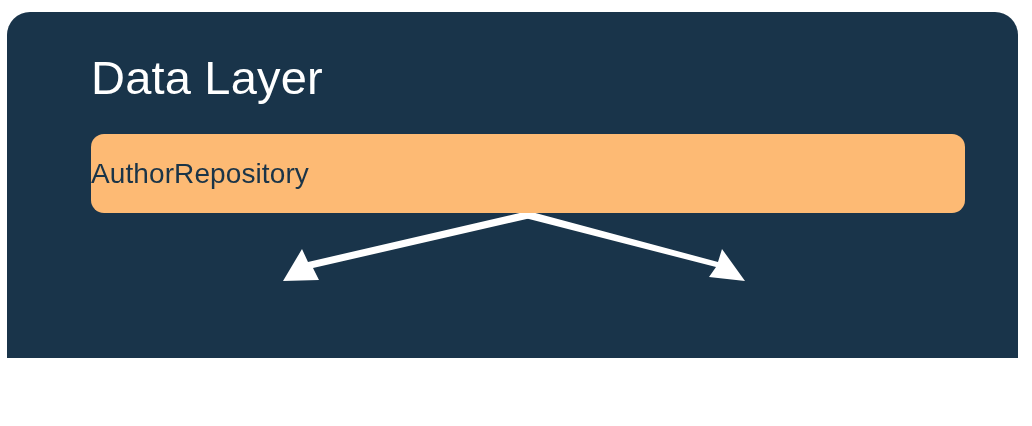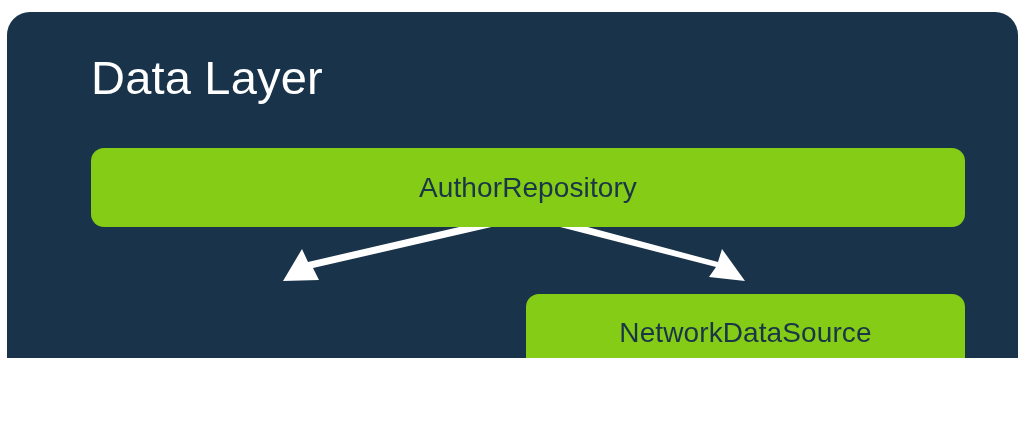--- a/index.html
+++ b/index.html
@@ -34,27 +34,26 @@
     top: 38px;
     font-size: 47px;
     line-height: 56px;
     color: #ffffff;
     letter-spacing: 0.2px;
     font-weight: 400;
     white-space: nowrap;
   }
   .node-box {
     position: absolute;
-    background: #84cc16;
+    background: #fdba74;
     border-radius: 13px;
     display: flex;
     align-items: center;
-    justify-content: center;
+    justify-content: flex-start;
     box-sizing: border-box;
-    margin-top: 14px;
   }
   .node-label {
     font-size: 28px;
     line-height: 32px;
     color: #1a3448;
     letter-spacing: 0.1px;
     font-weight: 400;
     white-space: nowrap;
   }
   #node-repository {
@@ -100,17 +99,14 @@
       <path d="M 528 211 L 308 262 L 302 249 L 283 281 L 319 280 L 313 268 L 531 218 Z"></path>
       <path d="M 528 211 L 718 262 L 722 249 L 745 281 L 709 277 L 716 267 L 525 218 Z"></path>
     </g>
   </svg>
 
   <div class="node-box" id="node-repository">
     <span class="node-label">AuthorRepository</span>
   </div>
 
 
-  <div class="node-box" id="node-network">
-    <span class="node-label">NetworkDataSource</span>
-  </div>
 
 </div>
 
 </body></html>

